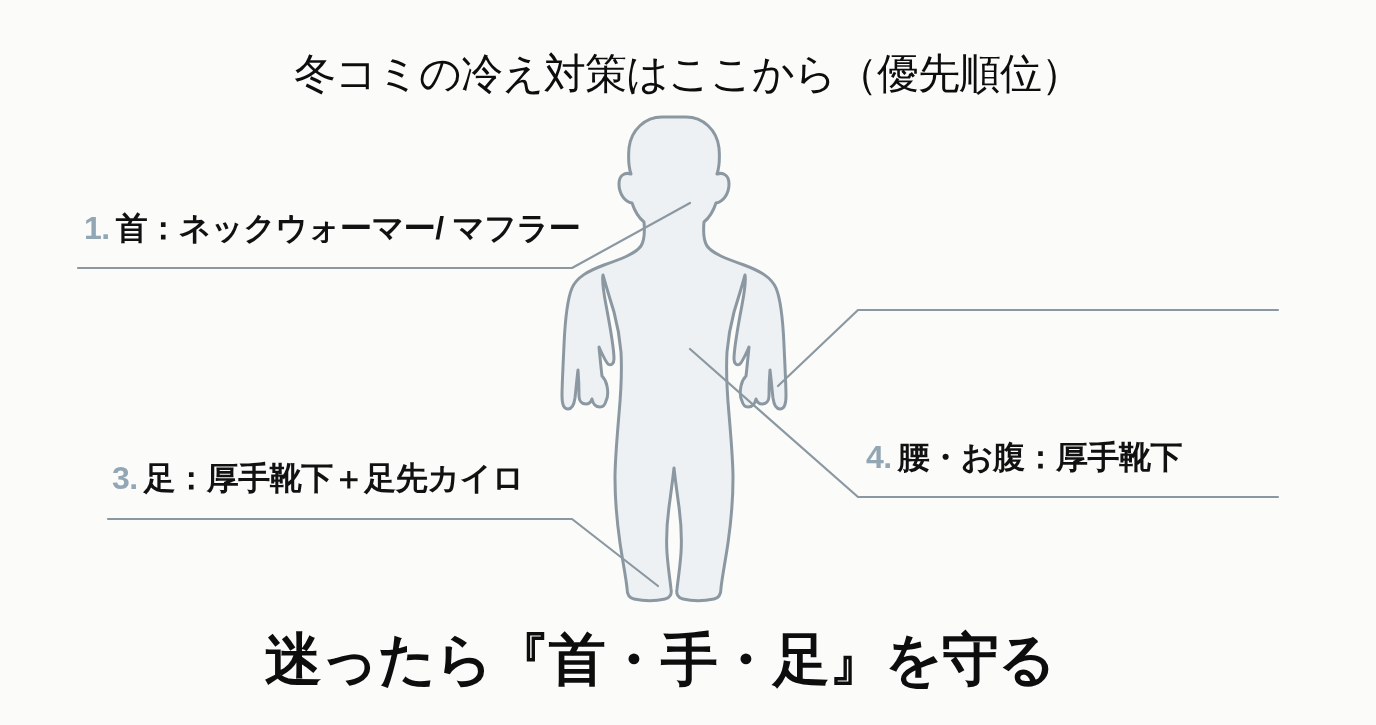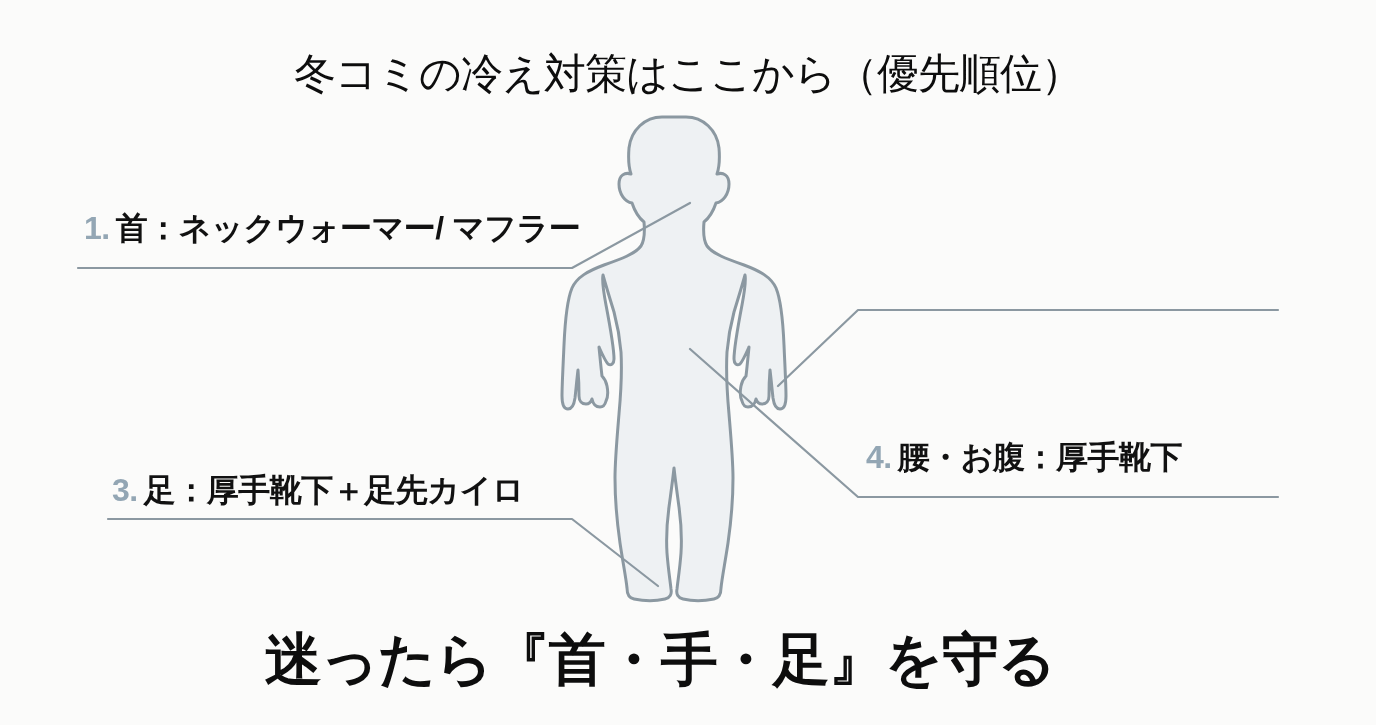--- a/index.html
+++ b/index.html
@@ -74,21 +74,21 @@
     color: #93a6b4;
     font-weight: 700;
     margin-right: 6px;
   }
   .callout .txt {
     color: #111111;
   }
 
   #callout-1 { left: 84px;  top: 212px; }
   #callout-2 { left: 866px; top: 254px; }
-  #callout-3 { left: 112px; top: 462px; margin-top: 12px; }
+  #callout-3 { left: 112px; top: 462px; }
   #callout-4 { left: 866px; top: 441px; }
 </style>
 </head>
 <body>
 
 <div id="slide">
 
   <div id="title">冬コミの冷え対策はここから（優先順位）</div>
 
   <div id="figure-layer">

